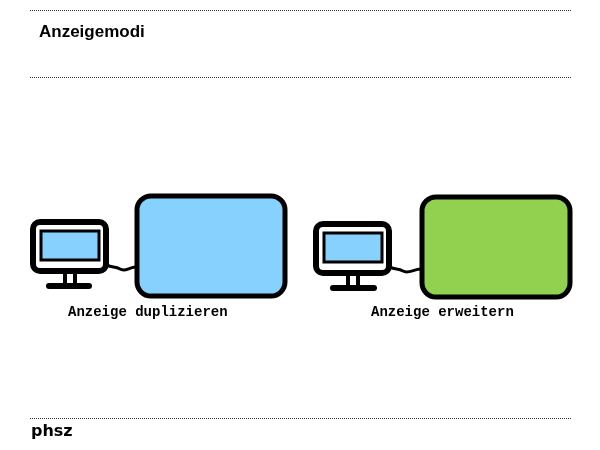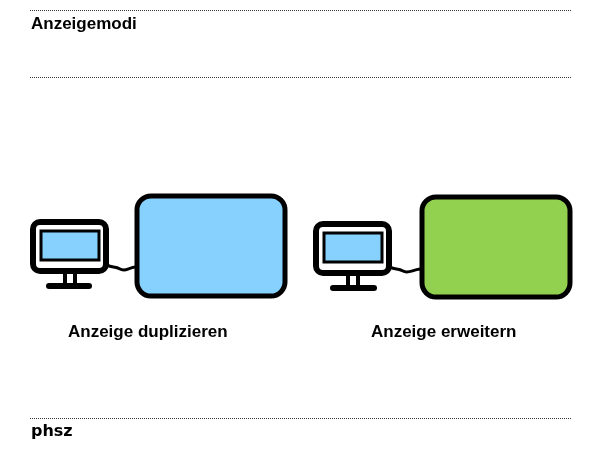--- a/index.html
+++ b/index.html
@@ -5,28 +5,28 @@
   html, body { margin: 0; padding: 0; }
   body {
     width: 600px; height: 450px; background: #ffffff; position: relative; overflow: hidden;
     font-family: "Liberation Sans", sans-serif; color: #000;
   }
   .rule {
     position: absolute; left: 30px; width: 541px; height: 0;
     border-top: 1px dotted #333;
   }
   .title {
-    position: absolute; left: 31px; top: 14px; font-size: 17px; font-weight: bold; margin: 0;
+    position: absolute; left: 31px; top: 14px; font-size: 17px; font-weight: bold; margin: 8px;
   }
   .footer {
     position: absolute; left: 31px; top: 421px; font-size: 16px; font-weight: bold;
     font-family: "DejaVu Sans", sans-serif;
   }
   .caption {
-    position: absolute; top: 322px; font-size: 17px; font-weight: bold;
+    position: absolute; top: 304px; font-size: 14px; font-weight: bold; font-family: Liberation Mono, monospace;
   }
   .diagram { position: absolute; }
   .diagram svg { display: block; }
 </style>
 </head>
 <body>
 
 <div class="rule" style="top:10px;"></div>
 <h1 class="title">Anzeigemodi</h1>
 <div class="rule" style="top:77px;"></div>

